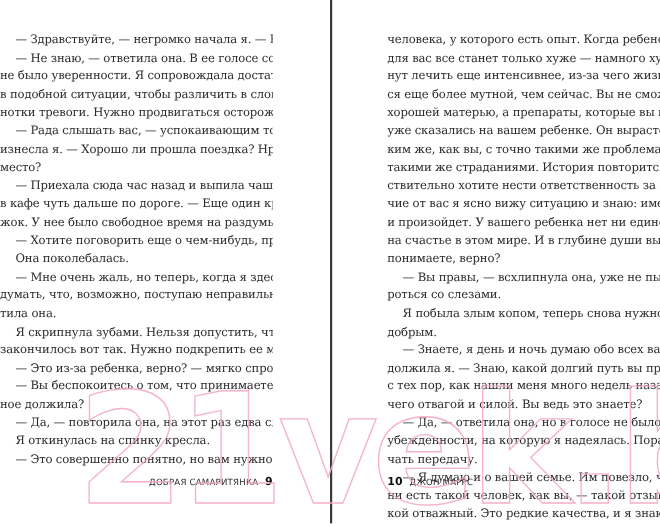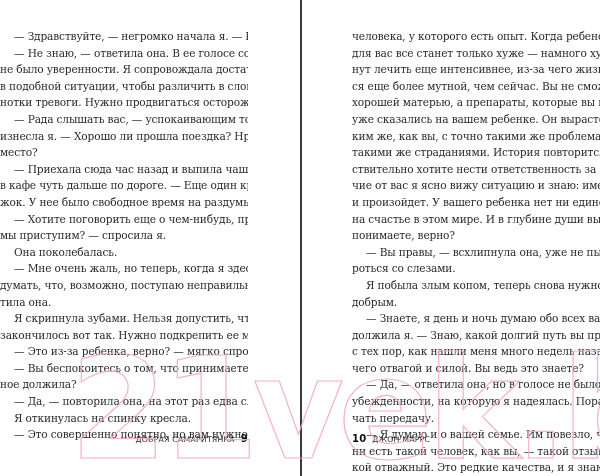--- a/index.html
+++ b/index.html
@@ -116,21 +116,20 @@
         <span class="line">не было уверенности. Я сопровождала достаточно людей</span>
         <span class="line">в подобной ситуации, чтобы различить в словах высокие</span>
         <span class="line last">нотки тревоги. Нужно продвигаться осторожно.</span>
         <span class="line indent">— Рада слышать вас, — успокаивающим тоном про-</span>
         <span class="line">изнесла я. — Хорошо ли прошла поездка? Нравится это</span>
         <span class="line last">место?</span>
         <span class="line indent">— Приехала сюда час назад и выпила чашку чая</span>
         <span class="line">в кафе чуть дальше по дороге. — Еще один красный фла-</span>
         <span class="line last">жок. У нее было свободное время на раздумья.</span>
         <span class="line indent">— Хотите поговорить еще о чем-нибудь, прежде чем</span>
-        <span class="line last">мы приступим? — спросила я.</span>
         <span class="line indent last">Она поколебалась.</span>
         <span class="line indent">— Мне очень жаль, но теперь, когда я здесь, начинаю</span>
         <span class="line">думать, что, возможно, поступаю неправильно, — отве-</span>
         <span class="line last">тила она.</span>
         <span class="line indent">Я скрипнула зубами. Нельзя допустить, чтобы все</span>
         <span class="line last">закончилось вот так. Нужно подкрепить ее мотивацию.</span>
         <span class="line indent last">— Это из-за ребенка, верно? — мягко спросила я.</span>
         <span class="line indent">— Вы беспокоитесь о том, что принимаете эгоистич-</span>
         <span class="line last">ное должила?</span>
         <span class="line indent last">— Да, — повторила она, на этот раз едва слышно.</span>

